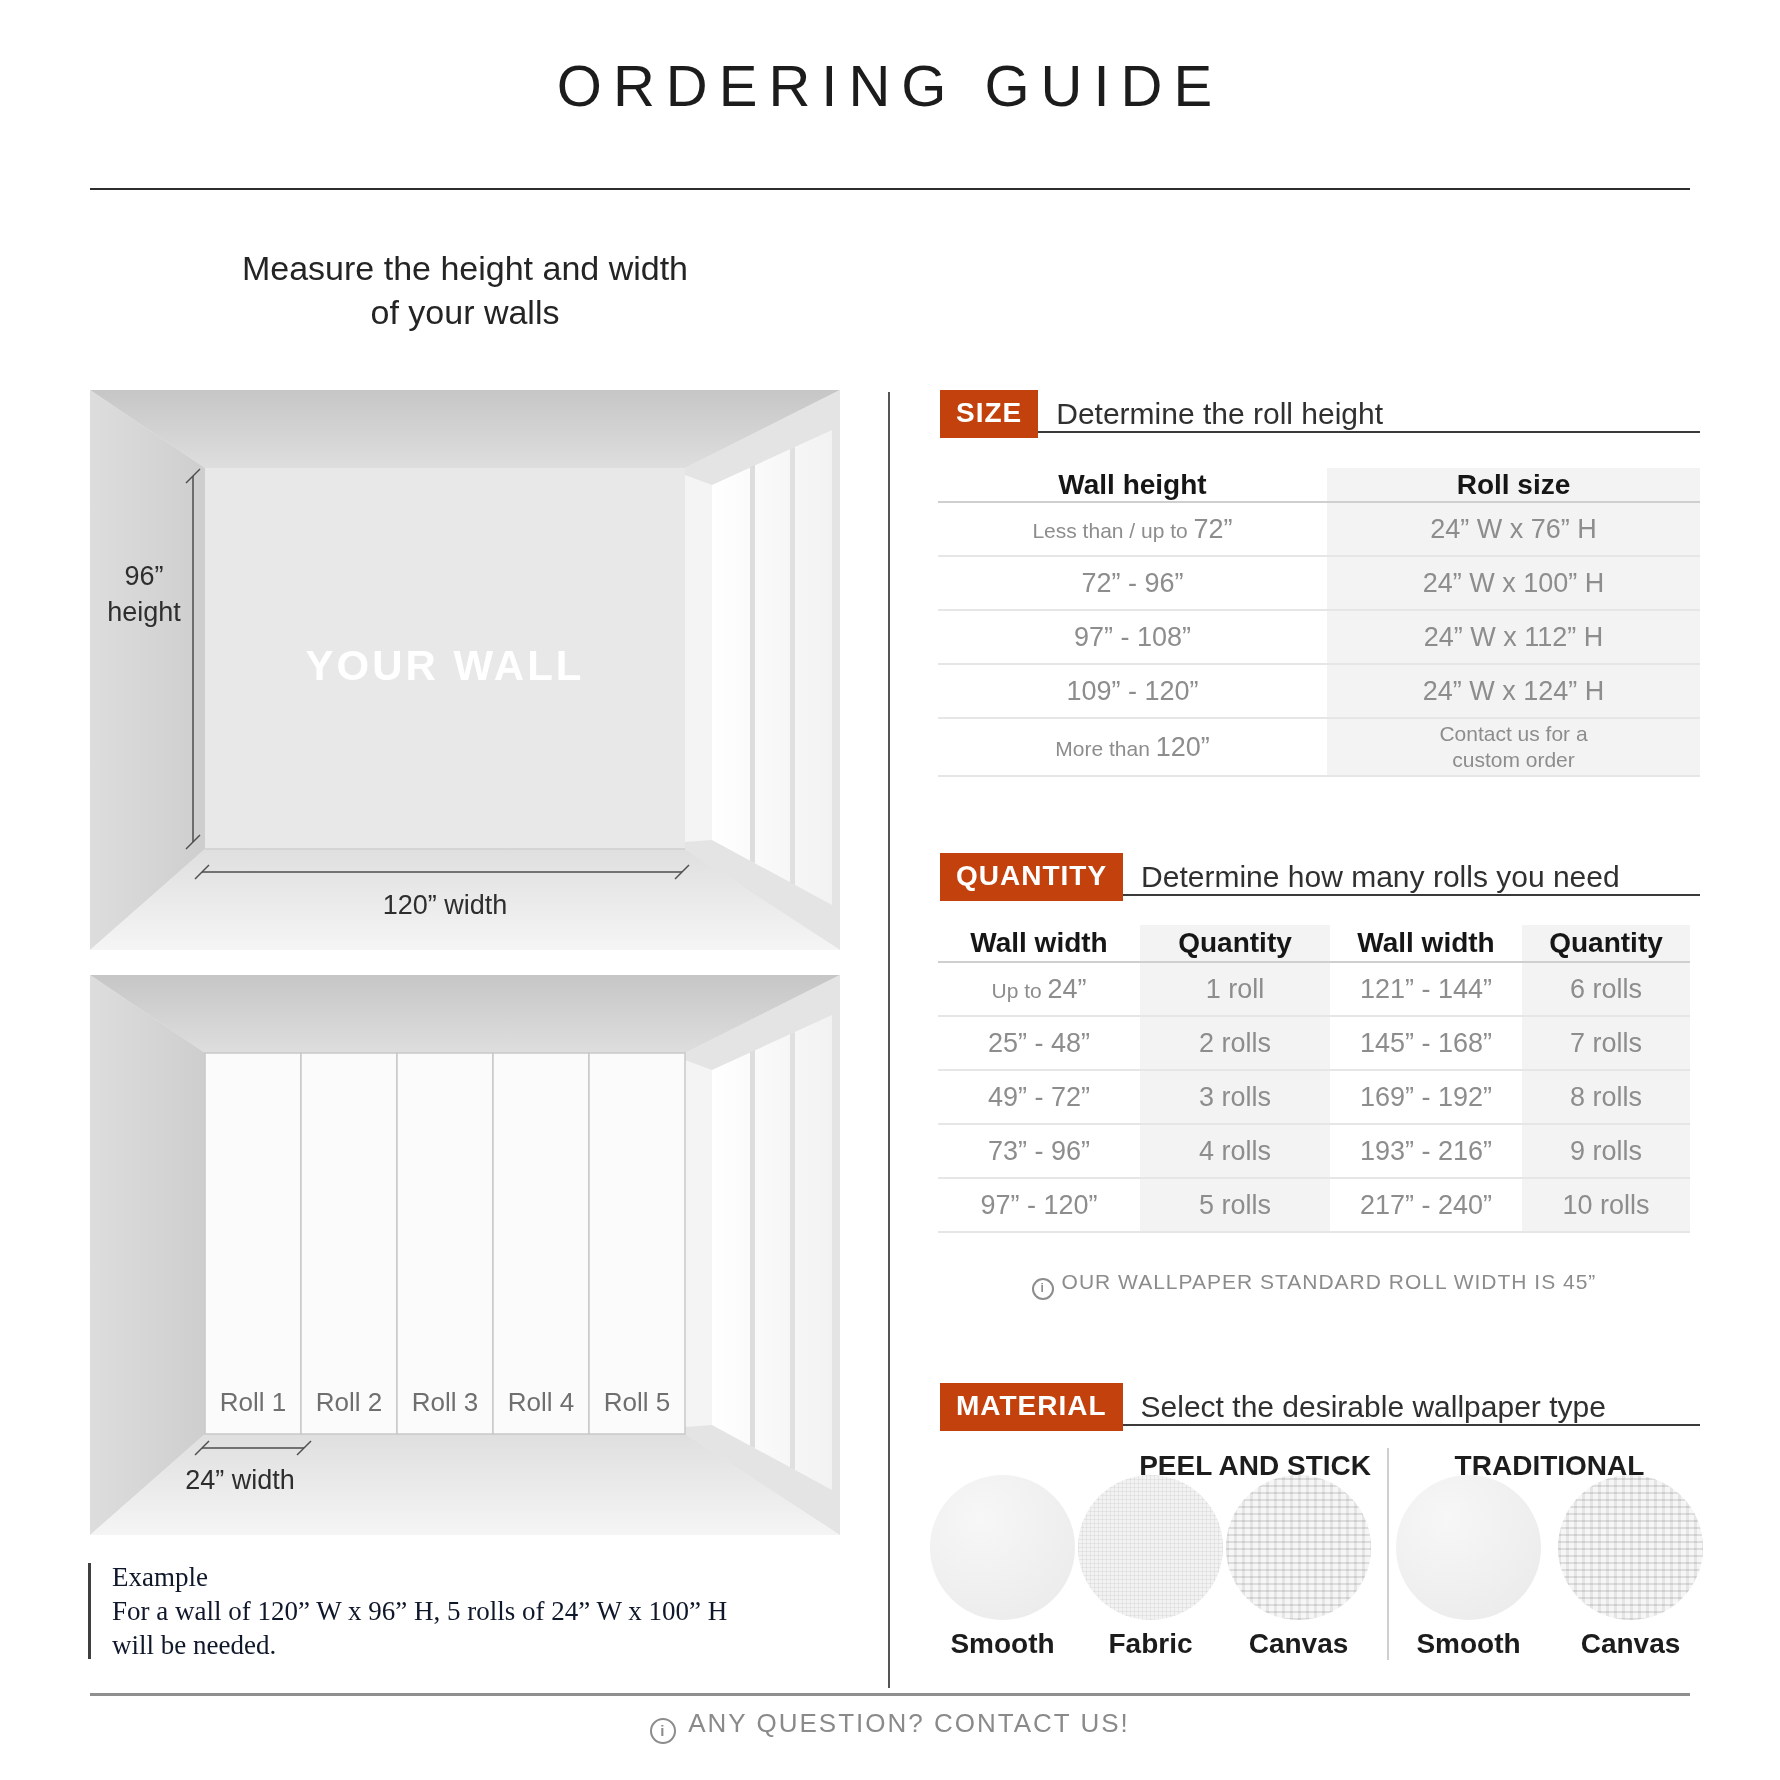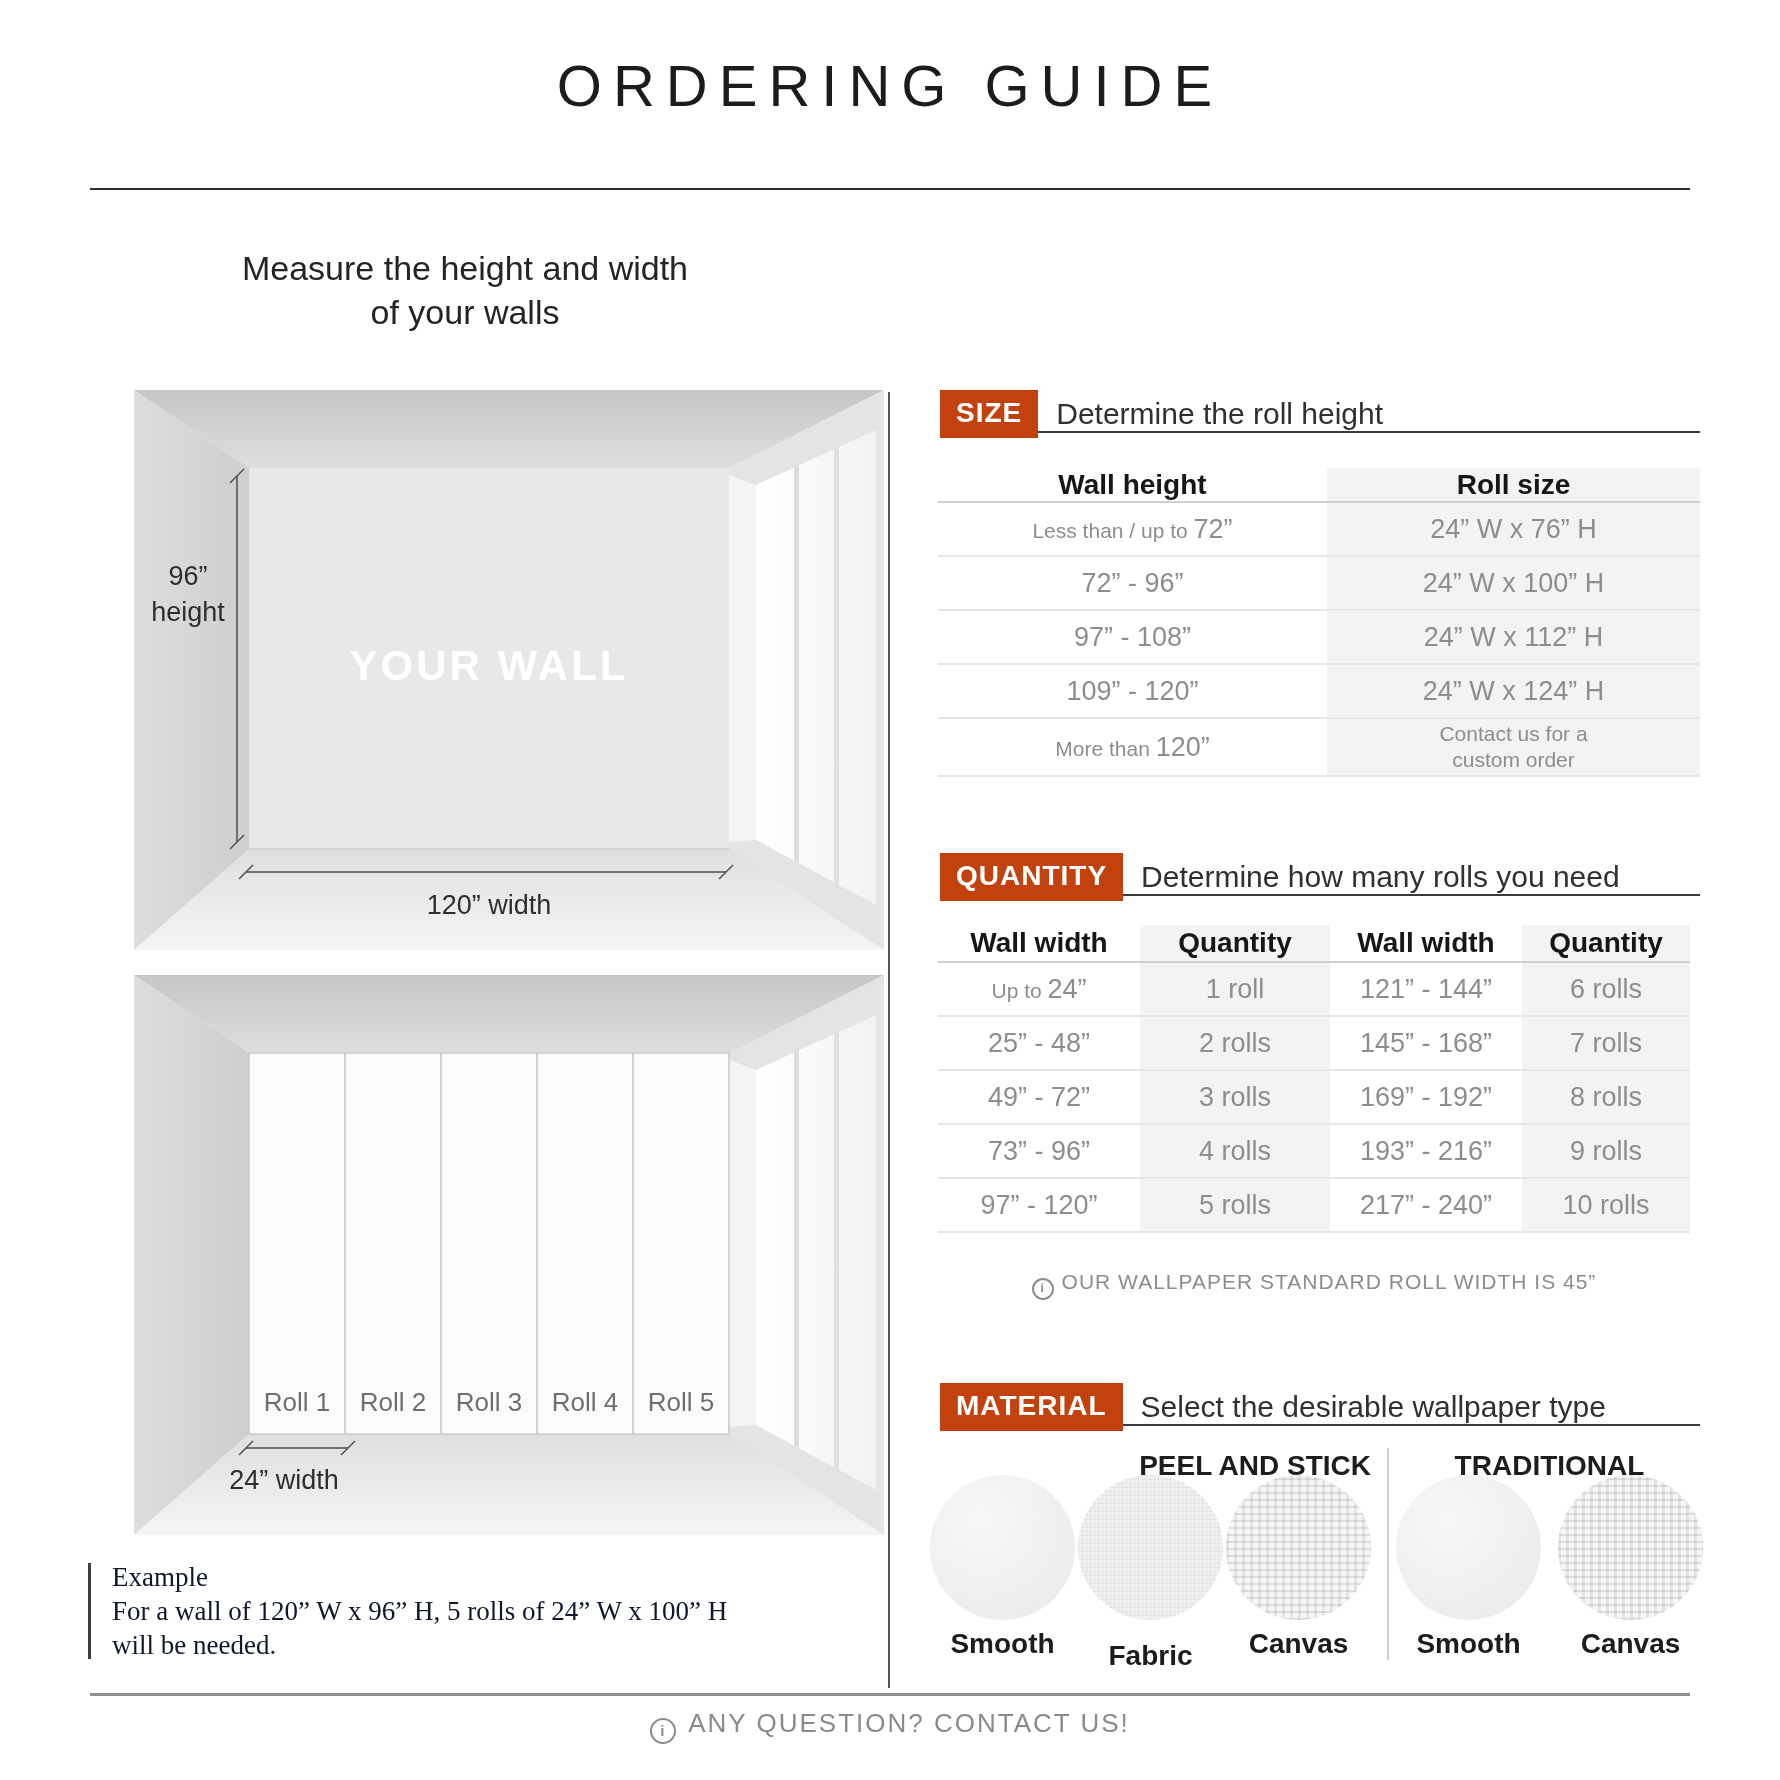--- a/index.html
+++ b/index.html
@@ -8,21 +8,21 @@
   .abs{position:absolute;}
 
   .title{left:0;top:52px;width:1780px;text-align:center;font-size:58px;font-weight:400;
          letter-spacing:11px;color:#1c1c1c;}
   .top-rule{left:90px;top:188px;width:1600px;height:2px;background:#2d2d2d;}
   .divider{left:888px;top:392px;width:2px;height:1296px;background:#555;}
 
   .col-head{font-size:34px;color:#242424;text-align:center;line-height:44px;}
 
   
-  .room{width:888px;height:560px;margin-left:44px;}
+  .room{width:888px;height:560px;}
   .room svg{position:absolute;left:0;top:0;}
   .your-wall{left:115px;top:252px;width:480px;text-align:center;color:#fff;
              font-size:42px;font-weight:700;letter-spacing:3px;}
   .h-label{left:0;top:168px;width:108px;text-align:center;font-size:27px;color:#2e2e2e;line-height:36px;}
   .w-label{left:115px;top:500px;width:480px;text-align:center;font-size:27px;color:#2e2e2e;}
   .roll-label{top:412px;width:96px;text-align:center;font-size:26px;color:#6f6f6f;}
   .w24-label{left:80px;top:490px;width:140px;text-align:center;font-size:27px;color:#2e2e2e;}
 
   
   .example-bar{left:88px;top:1563px;width:3px;height:96px;background:#3f3f3f;}
@@ -293,21 +293,21 @@
   <div class="abs group-label" style="left:1396px;width:307px;">TRADITIONAL</div>
   <div class="abs m-sep"></div>
 
   <div class="swatch tex-smooth" style="left:930px;"></div>
   <div class="swatch tex-fabric" style="left:1078px;"></div>
   <div class="swatch tex-canvas" style="left:1226px;"></div>
   <div class="swatch tex-smooth" style="left:1396px;"></div>
   <div class="swatch tex-canvas" style="left:1558px;"></div>
 
   <div class="abs swatch-label" style="left:930px;">Smooth</div>
-  <div class="abs swatch-label" style="left:1078px;margin-top:12px;">Fabric</div>
+  <div class="abs swatch-label" style="left:1078px;">Fabric</div>
   <div class="abs swatch-label" style="left:1226px;">Canvas</div>
   <div class="abs swatch-label" style="left:1396px;">Smooth</div>
   <div class="abs swatch-label" style="left:1558px;">Canvas</div>
 
   <div class="abs footer-rule"></div>
   <div class="abs footer">
     <span class="info">i</span><span>ANY QUESTION? CONTACT US!</span>
   </div>
 
 </div>

